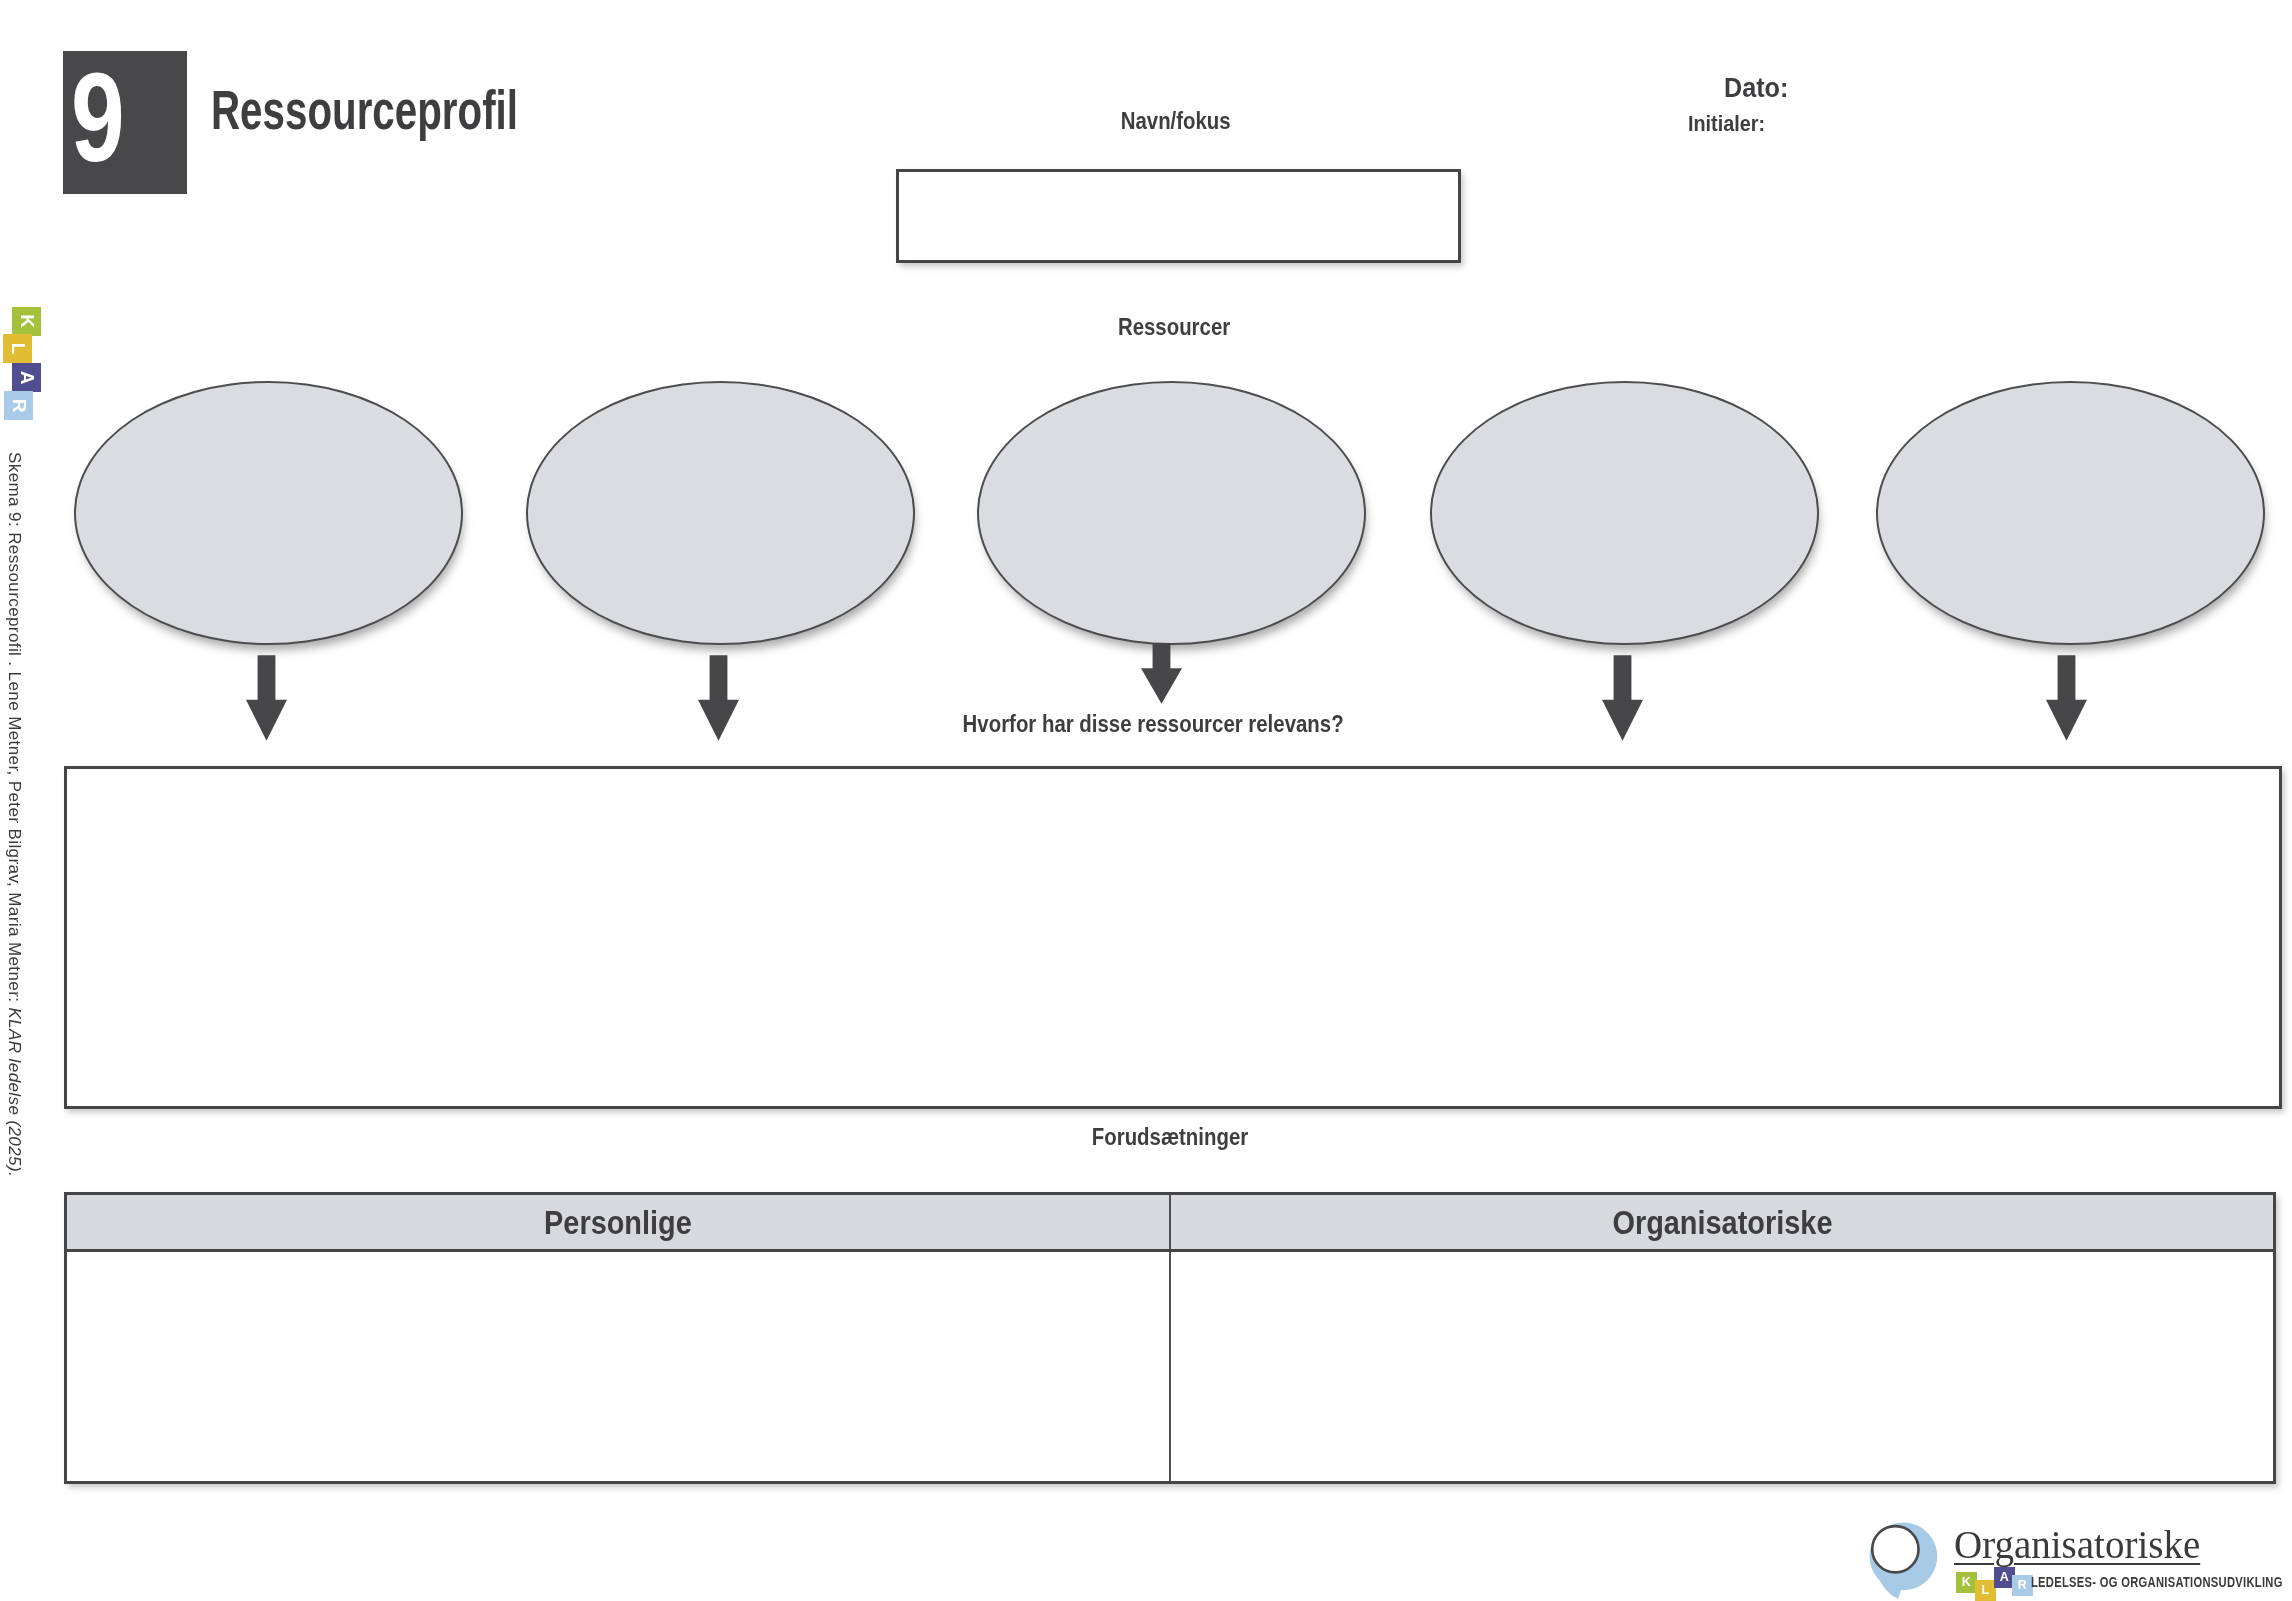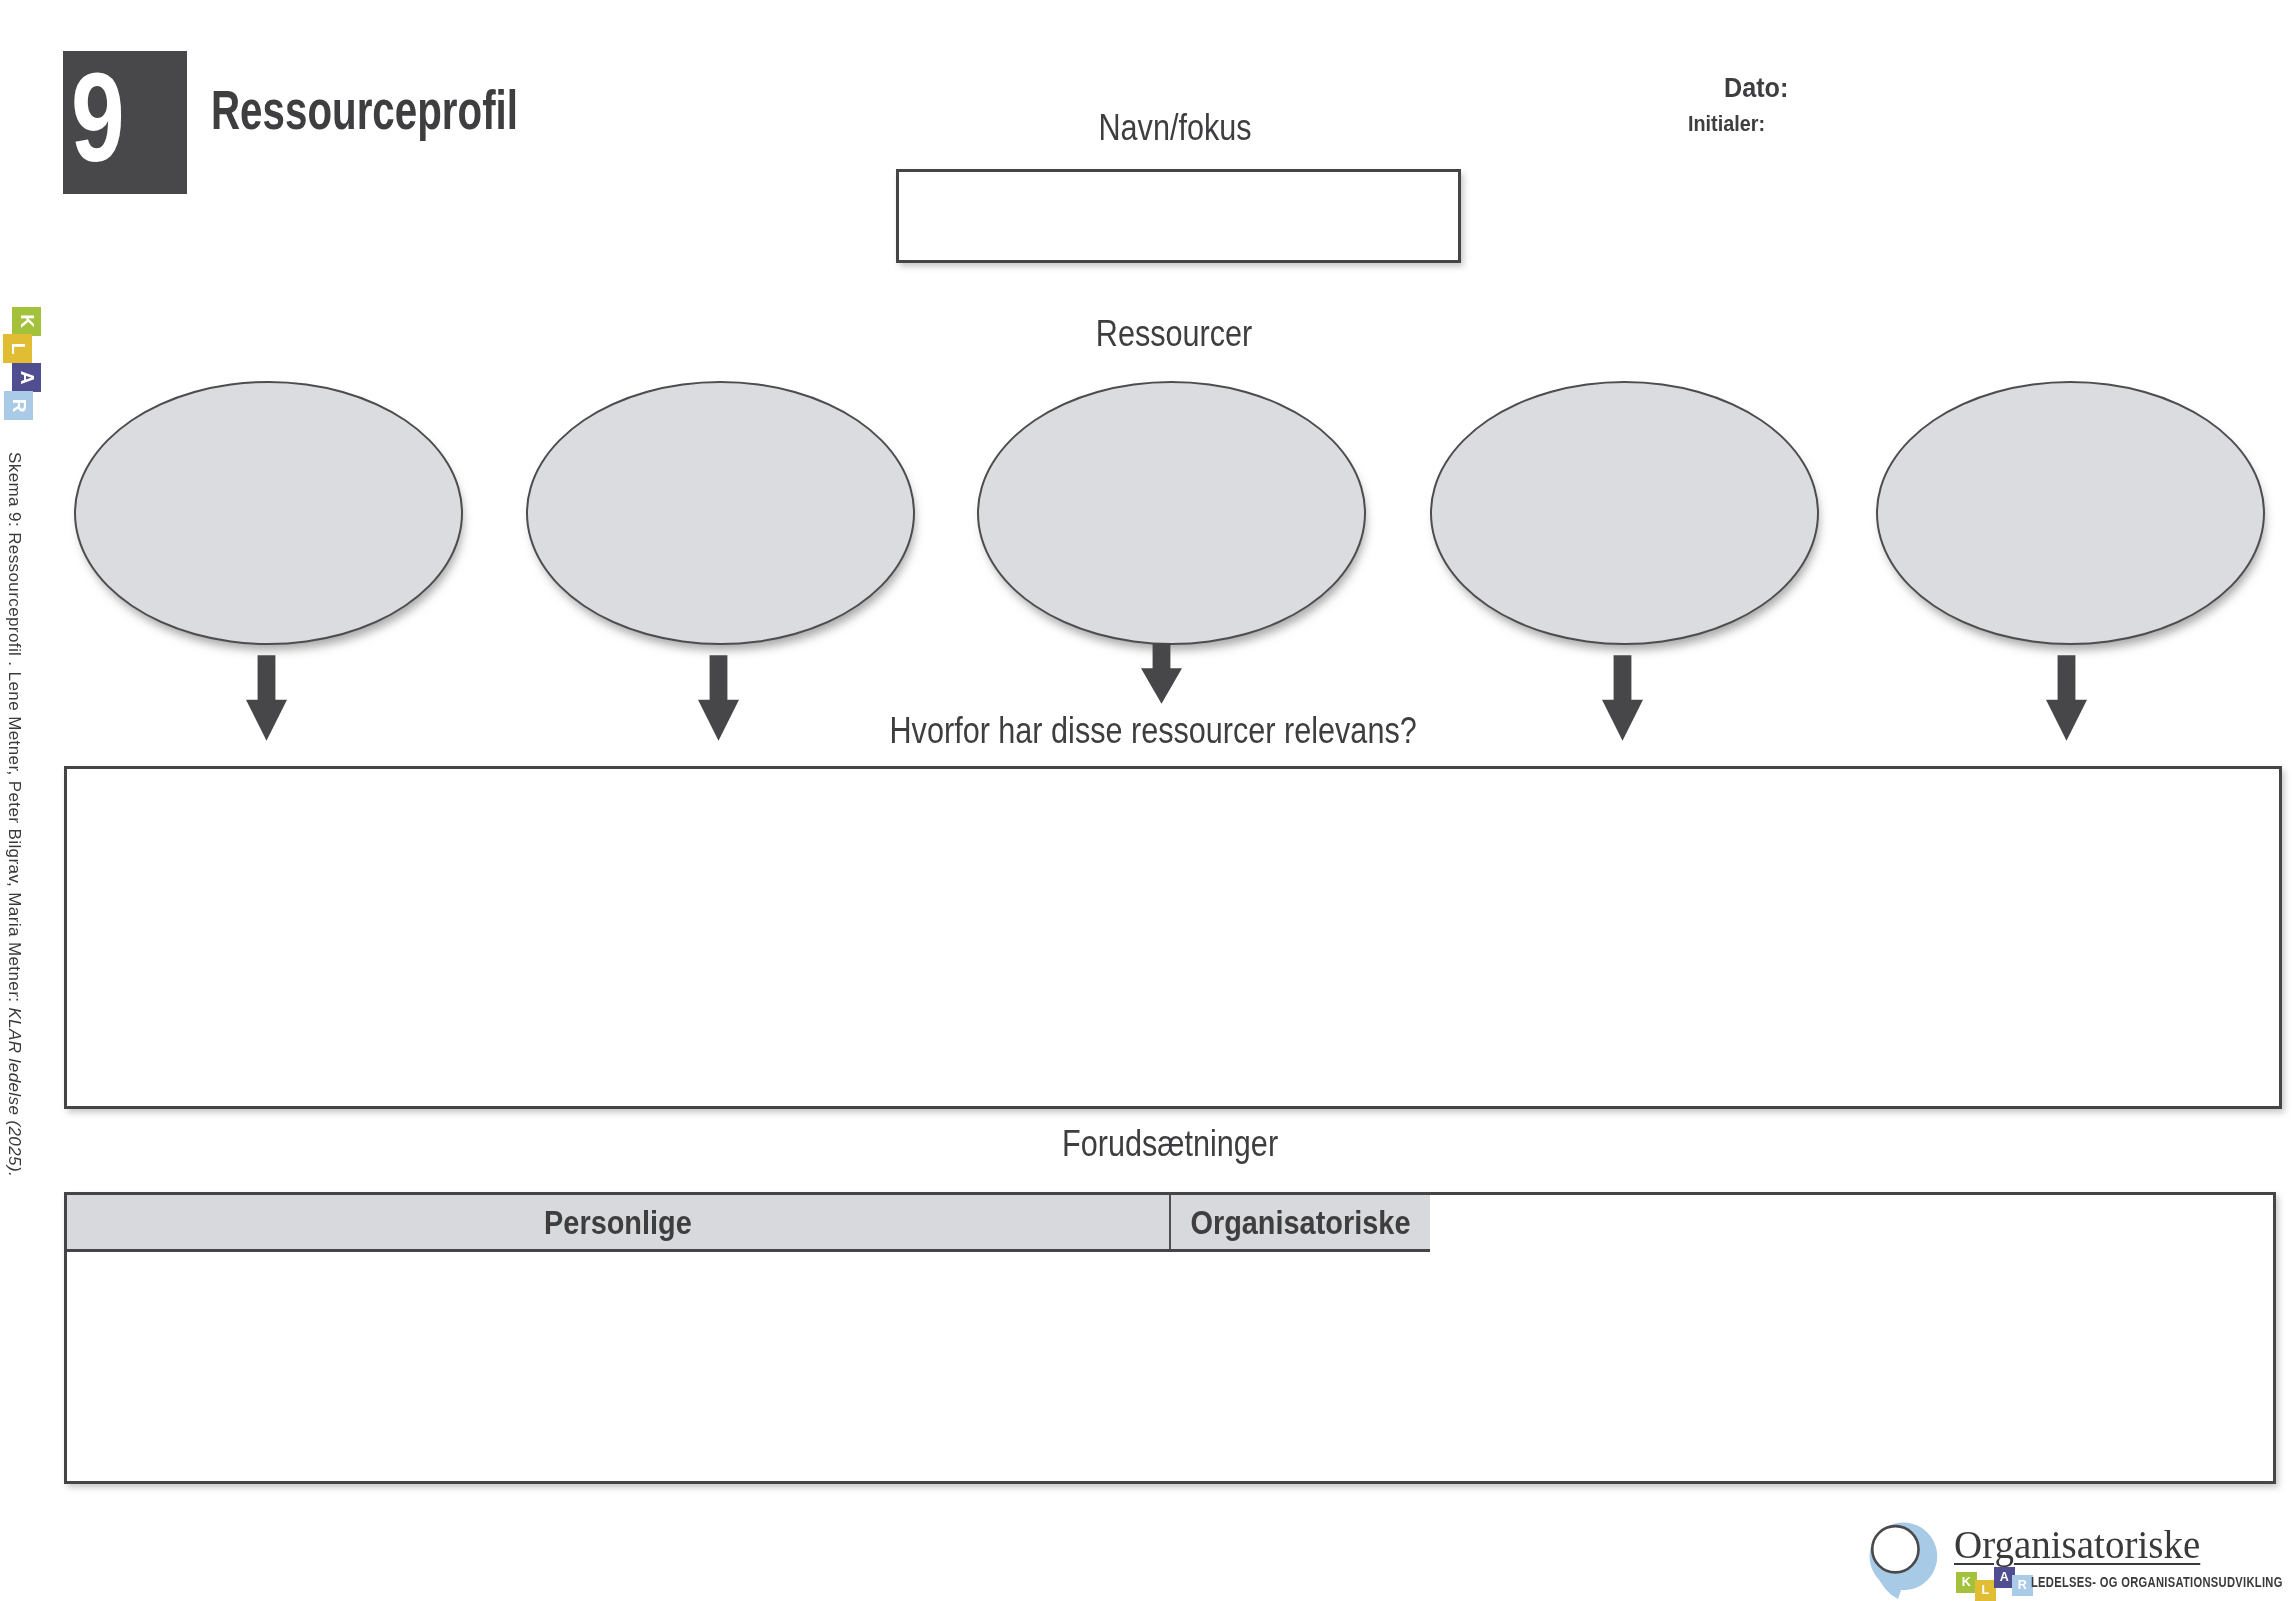--- a/index.html
+++ b/index.html
@@ -17,41 +17,41 @@
   
   .badge{left:63px;top:51px;width:124px;height:143px;background:#48484a;}
   .badge-digit{color:#ffffff;font-weight:700;font-size:127px;line-height:0.9;
     display:inline-block;transform:scaleX(0.76);transform-origin:left top;margin:9px 0 0 8px;}
 
   .page-title{left:211px;top:77px;font-size:56px;font-weight:700;}
 
   .date-label{left:1724px;top:72px;font-size:28px;font-weight:700;}
   .initials-label{left:1688px;top:111px;font-size:22px;font-weight:700;}
 
-  .heading{font-size:36px;font-weight:400;}
+  .heading{font-size:24px;font-weight:700;}
   .name-label{left:896px;top:107px;width:559px;}
   .name-box{left:896px;top:169px;width:559px;height:88px;border:3.6px solid #454547;background:#fff;
     box-shadow:2.7px 3.6px 6.3px rgba(130,130,130,0.45);}
 
   .resources-heading{left:68px;top:313px;width:2212px;}
 
   .ellipse{top:381px;width:385px;height:260px;border:2.7px solid #4d4d4f;border-radius:50%;
     background:#dbdcdf;box-shadow:2.7px 8px 9.9px -2.7px rgba(100,100,100,0.55);}
   .e1{left:74px;}.e2{left:526px;}.e3{left:977px;}.e4{left:1430px;}.e5{left:1876px;}
 
   .arrow{width:41px;}
   .arrow svg{display:block;}
 
   .relevance-heading{left:47px;top:710px;width:2212px;}
   .relevance-box{left:64px;top:766px;width:2212px;height:337px;border:3.6px solid #454547;background:#fff;
     box-shadow:2.7px 3.6px 6.3px rgba(130,130,130,0.45);}
 
   .preq-heading{left:64px;top:1123px;width:2212px;}
   .preq-table{left:64px;top:1192px;width:2212px;height:292px;border:3.6px solid #454547;background:#fff;
-    box-shadow:2.7px 3.6px 6.3px rgba(130,130,130,0.45);display:flex;flex-direction:row;box-sizing:border-box;}
+    box-shadow:2.7px 3.6px 6.3px rgba(130,130,130,0.45);display:flex;flex-direction:column;box-sizing:border-box;}
   .preq-header{height:54px;background:#d8d9dc;border-bottom:3.6px solid #454547;display:flex;flex:0 0 auto;}
   .preq-body{flex:1;display:flex;}
   .cell-l{width:1104px;flex:0 0 auto;border-right:2.7px solid #4f4f51;box-sizing:border-box;}
   .cell-r{flex:1;}
   .hcell{display:flex;align-items:center;justify-content:center;font-size:34px;font-weight:700;}
 
   
   .sidebar-klar{left:1.8px;top:304px;width:41px;height:131px;}
   .sidebar-klar-inner{position:absolute;left:0;top:0;width:131px;height:41px;
     transform:translateX(41px) rotate(90deg);transform-origin:0 0;}

